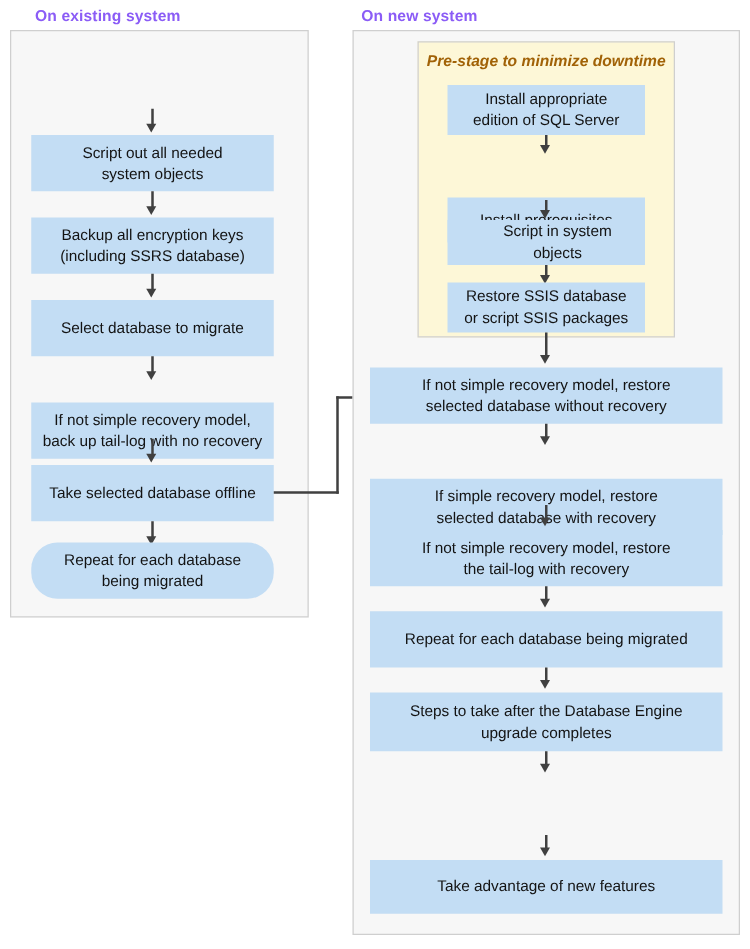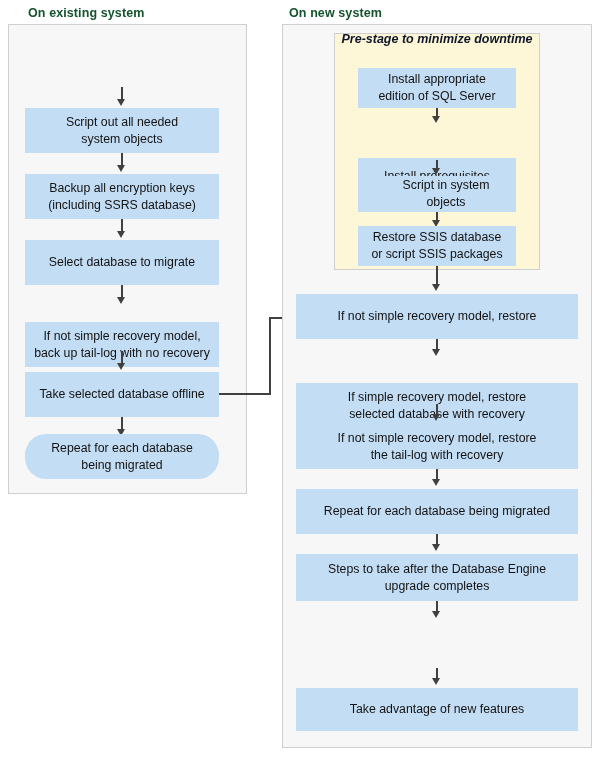--- a/index.html
+++ b/index.html
@@ -21,21 +21,21 @@
     left: 0; top: 0;
     width: 600px;
     height: 759px;
   }
 
   
   .col-heading {
     position: absolute;
     font-size: 12.5px;
     font-weight: bold;
-    color: #14532d;
+    color: #8b5cf6;
     letter-spacing: 0.1px;
     white-space: nowrap;
   }
   #heading-left  { left: 28px;  top: 6px; }
   #heading-right { left: 289px; top: 6px; }
 
   
   .panel {
     position: absolute;
     background: #f7f7f7;
@@ -52,27 +52,27 @@
     top: 33px;
     width: 206px;
     height: 237px;
     background: #fdf7d7;
     border: 1px solid #cfcfcf;
     box-sizing: border-box;
   }
   #prestage-title {
     position: absolute;
     left: 334px;
-    top: 32px;
+    top: 42px;
     width: 206px;
     text-align: center;
     font-size: 12.5px;
     font-weight: bold;
     font-style: italic;
-    color: #0f172a;
+    color: #a16207;
   }
 
   
   .box {
     position: absolute;
     background: #c3ddf4;
     box-sizing: border-box;
     display: flex;
     align-items: center;
     justify-content: center;
@@ -228,20 +228,21 @@
       <span>Restore SSIS database</span><br>
       <span>or script SSIS packages</span>
     </div>
   </div>
   <div class="arrow-v" style="left:436px;top:266px;height:20px;"></div>
   <div class="arrow-head-down" style="left:432px;top:284px;"></div>
 
   <div class="box rbox" style="top:294px;height:45px;">
     <div class="box-inner">
       <span>If not simple recovery model, restore</span><br>
+      <span>selected database without recovery</span>
     </div>
   </div>
   <div class="arrow-v" style="left:436px;top:339px;height:12px;"></div>
   <div class="arrow-head-down" style="left:432px;top:349px;"></div>
 
   <div class="box rbox" style="top:359px;height:45px;margin-top:24px;">
     <div class="box-inner">
       <span>If simple recovery model, restore</span><br>
       <span>selected database with recovery</span>
     </div>

